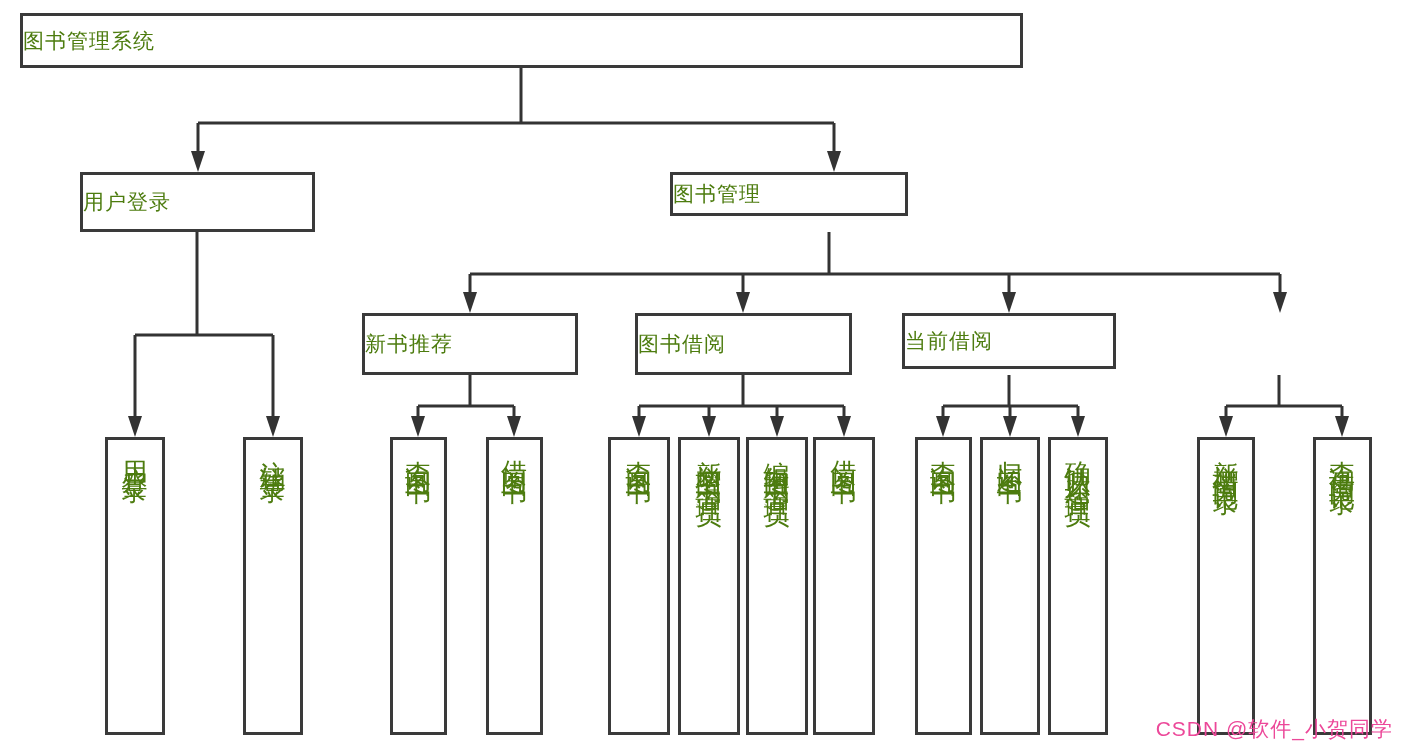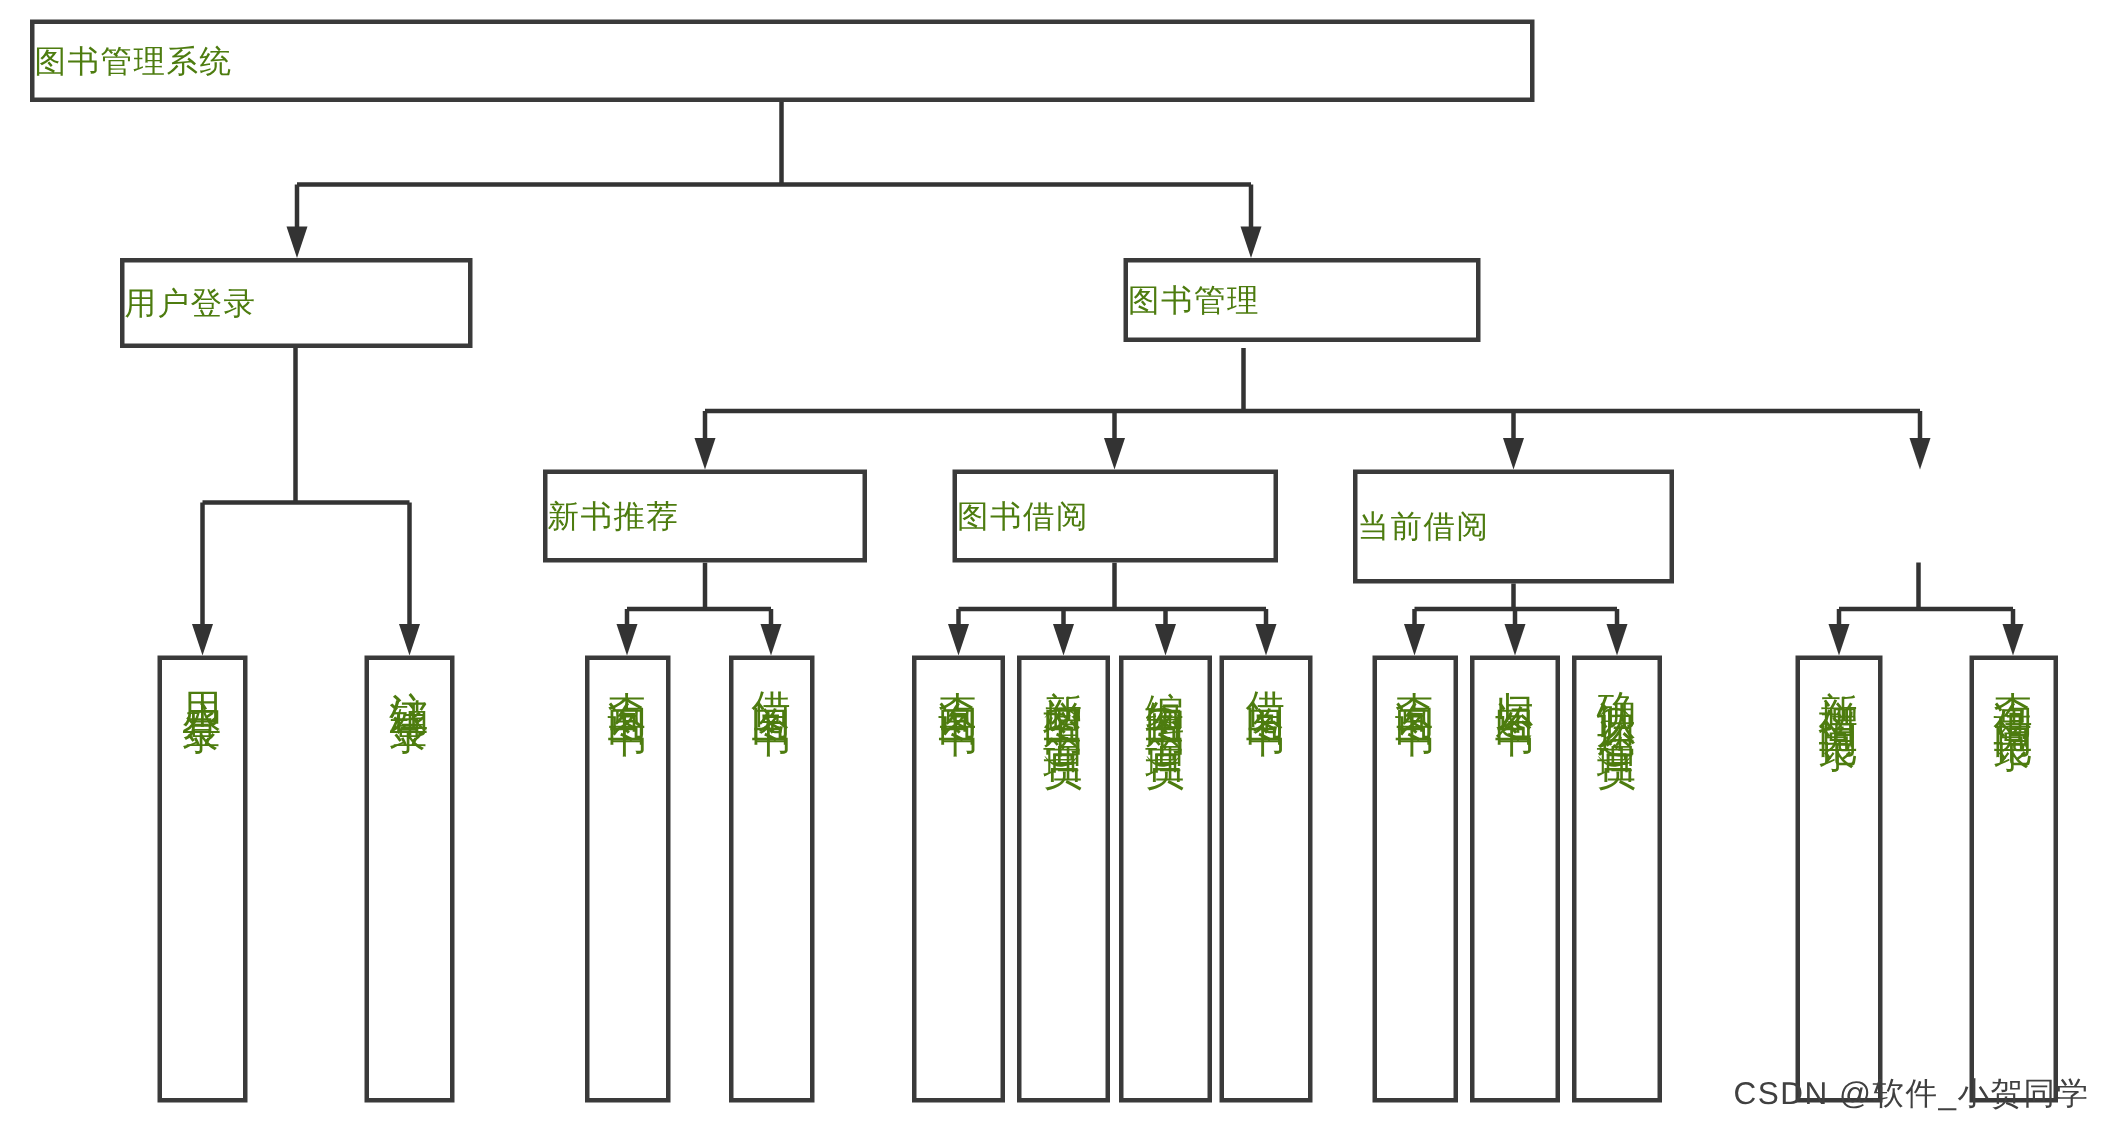--- a/index.html
+++ b/index.html
@@ -25,21 +25,21 @@
     writing-mode:vertical-rl;
     text-orientation:mixed;
     letter-spacing:6px;
     line-height:1;
   }
   .node.v span{display:block;}
   .watermark{
     position:absolute;
     right:12px;bottom:4px;
     font-size:21px;
-    color:#404040;
+    color:#ec4899;
     letter-spacing:1px;
     white-space:nowrap;
   }
 </style>
 </head>
 <body>
 
 <div class="canvas">
 
   <svg class="wires" viewBox="0 0 1405 747" xmlns="http://www.w3.org/2000/svg">
@@ -112,31 +112,31 @@
     </g>
   </svg>
 
   <div class="node h" style="left:20px;top:13px;width:1003px;height:55px">
     <span>图书管理系统</span>
   </div>
 
   <div class="node h" style="left:80px;top:172px;width:235px;height:60px">
     <span>用户登录</span>
   </div>
-  <div class="node h" style="left:749px;top:172px;width:238px;height:56px">
+  <div class="node h" style="left:670px;top:172px;width:238px;height:44px">
     <span>图书管理</span>
   </div>
 
   <div class="node h" style="left:635px;top:313px;width:217px;height:62px">
     <span>图书借阅</span>
   </div>
   <div class="node h" style="left:362px;top:313px;width:216px;height:62px">
     <span>新书推荐</span>
   </div>
-  <div class="node h" style="left:902px;top:313px;width:214px;height:76px">
+  <div class="node h" style="left:902px;top:313px;width:214px;height:56px">
     <span>当前借阅</span>
   </div>
 
   <div class="node v" style="left:105px;top:437px;width:60px;height:298px">
     <span>用户登录</span>
   </div>
   <div class="node v" style="left:243px;top:437px;width:60px;height:298px">
     <span>注销登录</span>
   </div>
 

